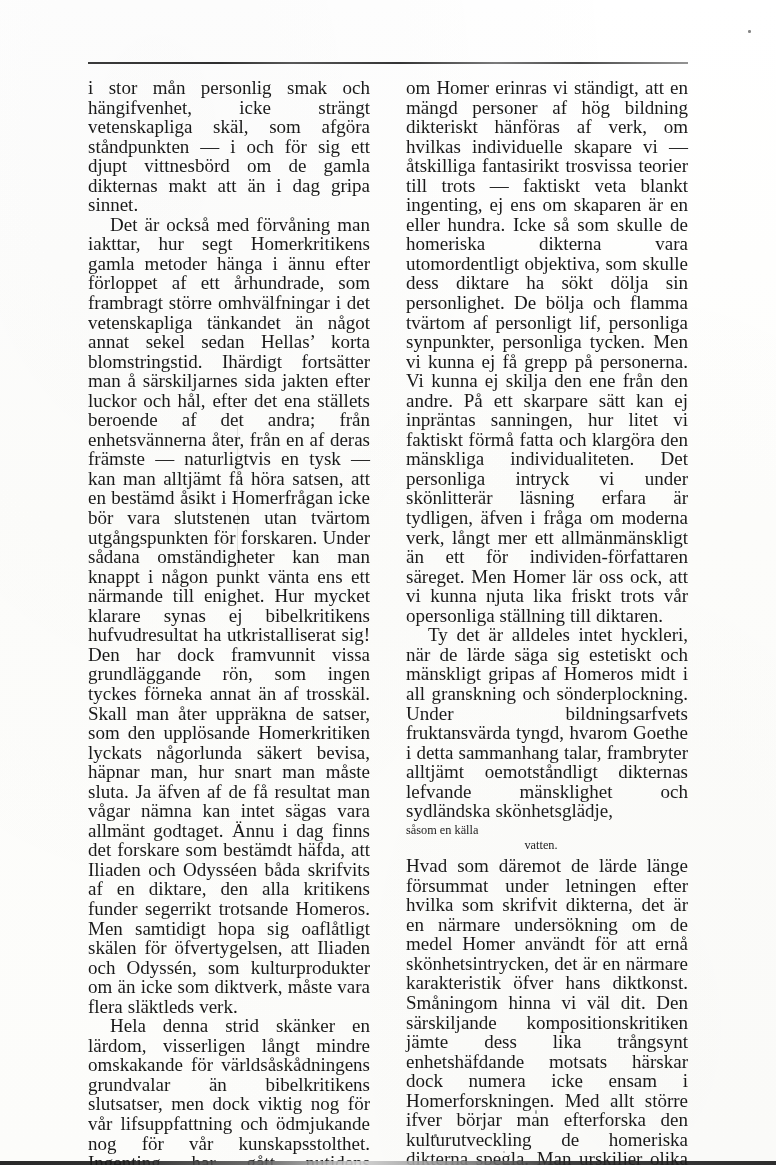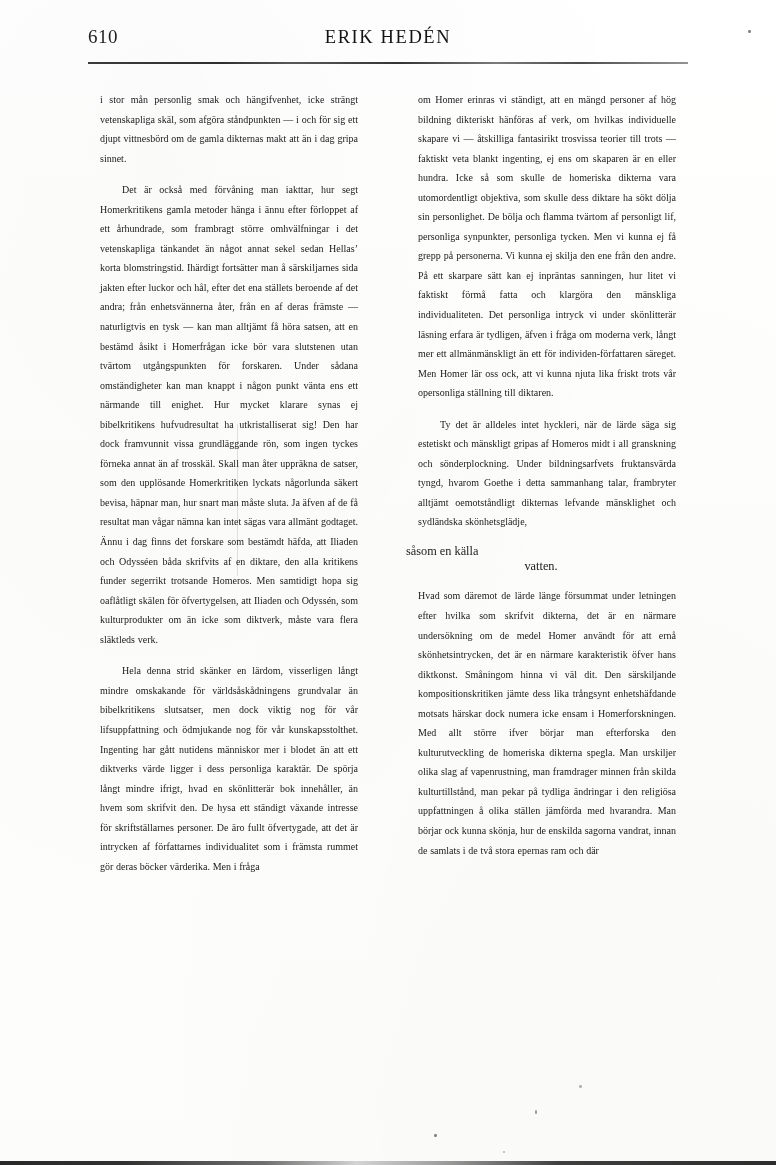--- a/index.html
+++ b/index.html
@@ -84,22 +84,22 @@
     height: 990px;
     display: flex;
     gap: 36px;
   }
 
   .column {
     width: 282px;
   }
 
   .para {
-    margin: 12px;
-    font-size: 10px;
+    margin: 0;
+    font-size: 19px;
     line-height: 19.55px;
     text-align: justify;
     text-justify: inter-word;
     text-indent: 22px;
     hyphens: manual;
     word-spacing: 0.2px;
   }
 
   .para.no-indent {
     text-indent: 0;
@@ -161,24 +161,20 @@
   #speck-d { left: 434px; top: 1134px; width: 3px; height: 3px; }
   #speck-e { left: 503px; top: 1151px; width: 2px; height: 2px; opacity: .4; }
 </style>
 </head>
 <body>
 
 <div id="page">
 
   <div id="paper-tone"></div>
 
-  <div id="running-head">
-    <span id="folio">610</span>
-    <span id="head-title">ERIK HEDÉN</span>
-  </div>
   <div id="head-rule"></div>
 
   <div id="columns">
 
     <div class="column" id="column-left">
       <p class="para no-indent">i stor mån personlig smak och hängifvenhet, icke strängt vetenskapliga skäl, som afgöra ståndpunkten — i och för sig ett djupt vittnesbörd om de gamla dikternas makt att än i dag gripa sinnet.</p>
       <p class="para">Det är också med förvåning man iakttar, hur segt Homerkritikens gamla metoder hänga i ännu efter förloppet af ett århundrade, som frambragt större omhvälfningar i det vetenskapliga tänkandet än något annat sekel sedan Hellas’ korta blomstringstid. Ihärdigt fortsätter man å särskiljarnes sida jakten efter luckor och hål, efter det ena ställets beroende af det andra; från enhetsvännerna åter, från en af deras främste — naturligtvis en tysk — kan man alltjämt få höra satsen, att en bestämd åsikt i Homerfrågan icke bör vara slutstenen utan tvärtom utgångspunkten för forskaren. Under sådana omständigheter kan man knappt i någon punkt vänta ens ett närmande till enighet. Hur mycket klarare synas ej bibelkritikens hufvudresultat ha utkristalliserat sig! Den har dock framvunnit vissa grundläggande rön, som ingen tyckes förneka annat än af trosskäl. Skall man åter uppräkna de satser, som den upplösande Homerkritiken lyckats någorlunda säkert bevisa, häpnar man, hur snart man måste sluta. Ja äfven af de få resultat man vågar nämna kan intet sägas vara allmänt godtaget. Ännu i dag finns det forskare som bestämdt häfda, att Iliaden och Odysséen båda skrifvits af en diktare, den alla kritikens funder segerrikt trotsande Homeros. Men samtidigt hopa sig oaflåtligt skälen för öfvertygelsen, att Iliaden och Odyssén, som kulturprodukter om än icke som diktverk, måste vara flera släktleds verk.</p>
       <p class="para">Hela denna strid skänker en lärdom, visserligen långt mindre omskakande för världsåskådningens grundvalar än bibelkritikens slutsatser, men dock viktig nog för vår lifsuppfattning och ödmjukande nog för vår kunskapsstolthet. Ingenting har gått nutidens människor mer i blodet än att ett diktverks värde ligger i dess personliga karaktär. De spörja långt mindre ifrigt, hvad en skönlitterär bok innehåller, än hvem som skrifvit den. De hysa ett ständigt växande intresse för skriftställarnes personer. De äro fullt öfvertygade, att det är intrycken af författarnes individualitet som i främsta rummet gör deras böcker värderika. Men i fråga</p>
     </div>
 

